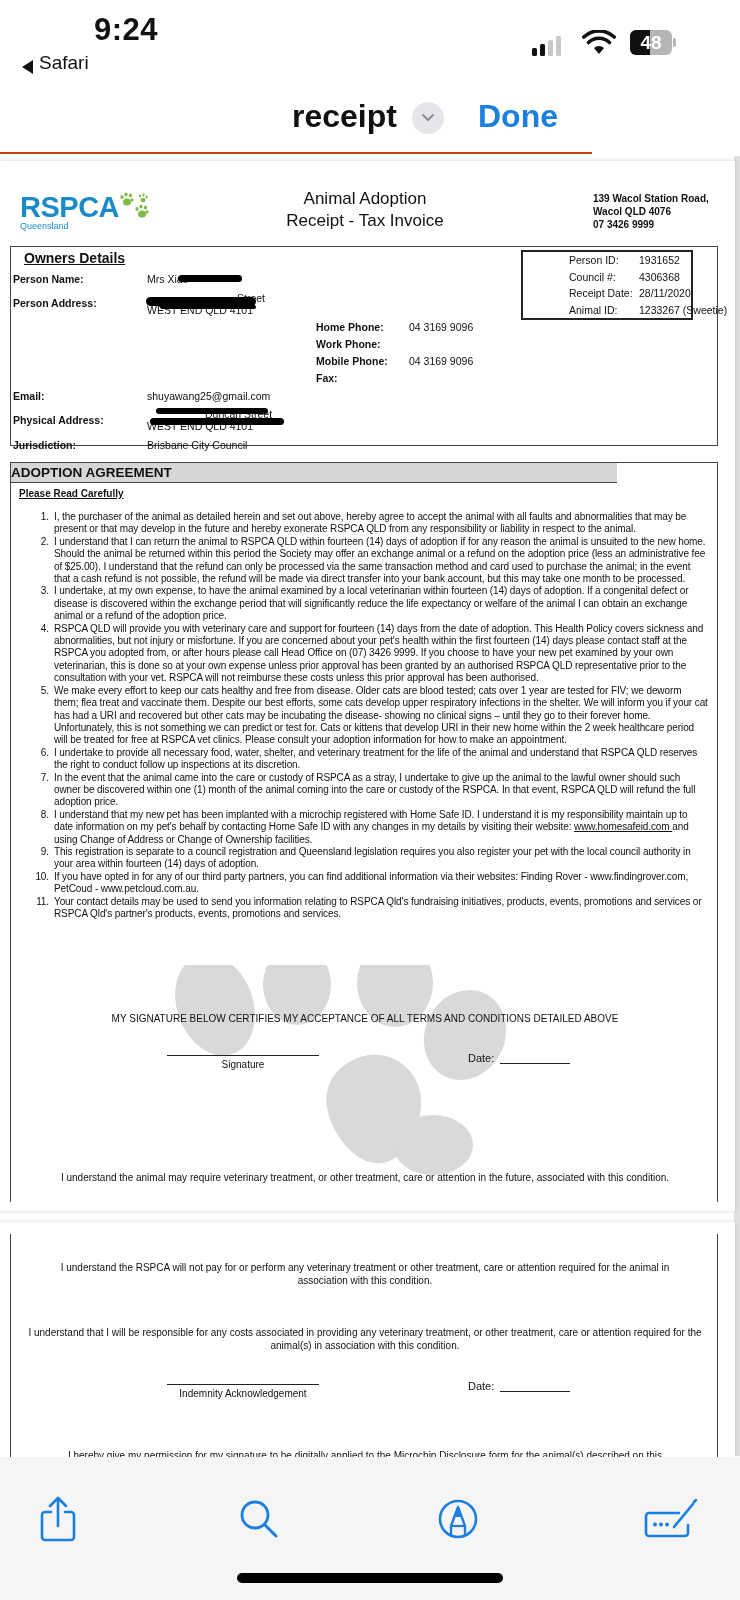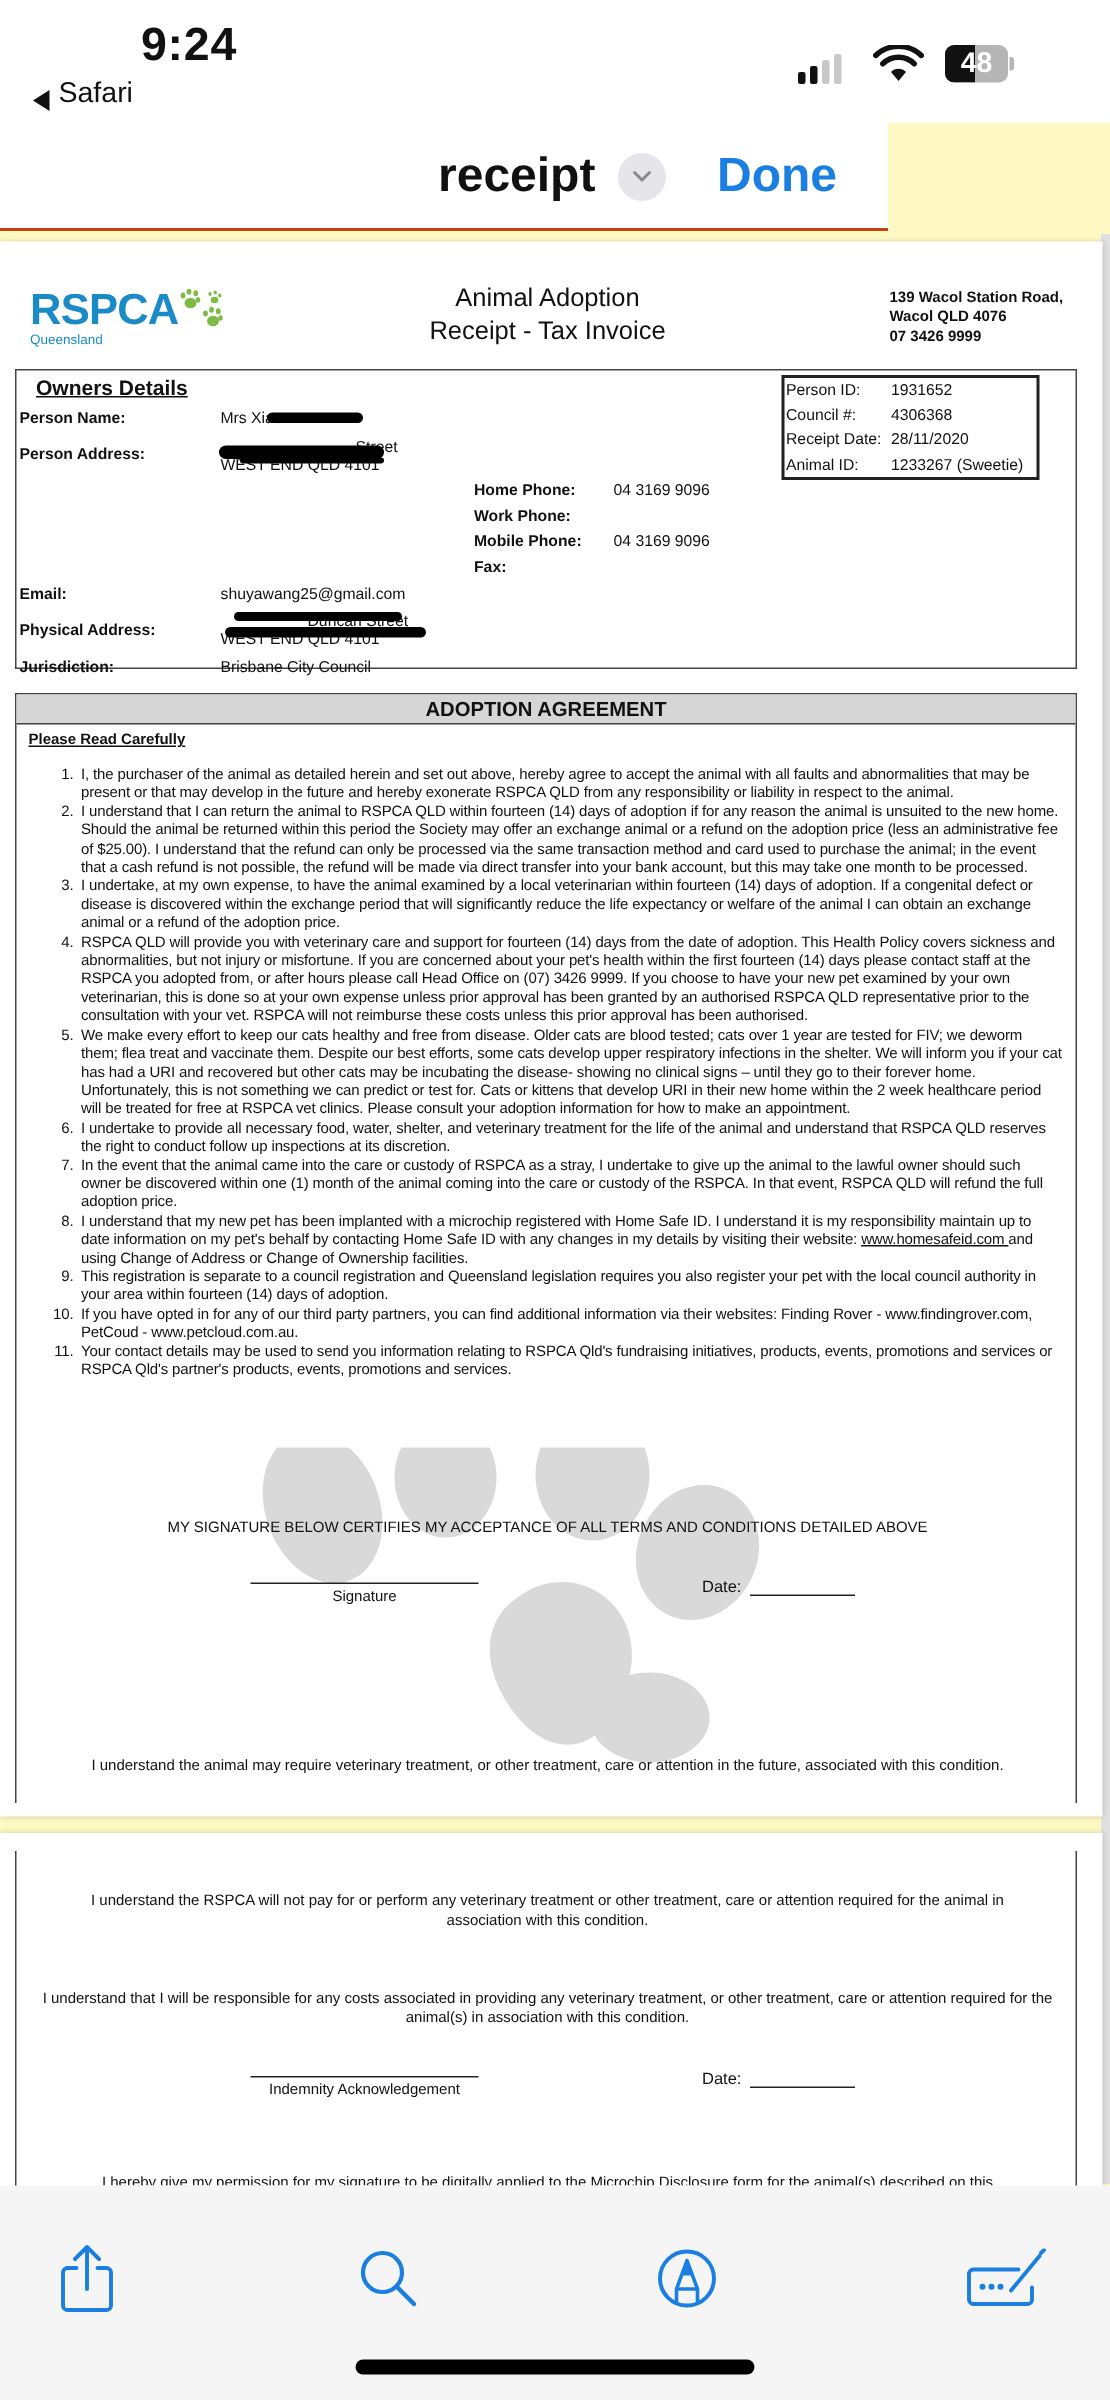--- a/index.html
+++ b/index.html
@@ -1,17 +1,17 @@
 <!DOCTYPE html>
 <html><head>
 <meta charset="utf-8">
 <style>
   * { box-sizing: border-box; margin: 0; padding: 0; }
   html, body { width: 740px; height: 1600px; overflow: hidden; background: #e4e4e4; font-family: "Liberation Sans", sans-serif; color: #111; }
-  .screen { position: relative; width: 740px; height: 1600px; background: #fef9c3; overflow: hidden; }
+  .screen { position: relative; width: 740px; height: 1600px; background: #ffffff; overflow: hidden; }
 
   
   .status-bar { position: absolute; left: 0; top: 0; width: 740px; height: 82px; background: #ffffff; }
   .time { position: absolute; left: 94px; top: 12px; font-size: 31px; font-weight: bold; letter-spacing: 0.5px; }
   .back-app { position: absolute; left: 22px; top: 52px; font-size: 19px; display: flex; align-items: flex-end; gap: 6px; }
   .back-app .tri { width: 0; height: 0; border-top: 7px solid transparent; border-bottom: 7px solid transparent; border-right: 11px solid #111; }
   .signal { position: absolute; left: 532px; top: 36px; display: flex; align-items: flex-end; gap: 3px; }
   .signal span { width: 5px; border-radius: 1.5px; background: #111; }
   .signal span.off { background: #c8c8c8; }
   .wifi { position: absolute; left: 582px; top: 30px; width: 34px; height: 26px; }
@@ -40,24 +40,24 @@
   .doc-heading { position: absolute; left: 260px; top: 188px; width: 210px; text-align: center; font-size: 17px; line-height: 22px; }
   .org-address { position: absolute; left: 593px; top: 192px; font-size: 10px; font-weight: bold; line-height: 13px; }
 
   .owners-box { position: absolute; left: 10px; top: 246px; width: 708px; height: 200px; border: 1px solid #444; }
   .owners-title { position: absolute; left: 13px; top: 250px; font-size: 14px; font-weight: bold; text-decoration: underline; margin-left: 11px; }
   .lbl { position: absolute; font-size: 10.5px; font-weight: bold; }
   .val { position: absolute; font-size: 10.5px; }
   .redact { position: absolute; height: 7px; background: #000; border-radius: 5px; }
 
   .id-box { position: absolute; left: 521px; top: 250px; width: 172px; height: 70px; border: 2px solid #222; }
-  .id-row { position: absolute; font-size: 10.5px; }
+  .id-row { position: absolute; font-size: 10.5px; margin-left: 45px; }
 
   .agreement-box { position: absolute; left: 10px; top: 462px; width: 708px; height: 740px; border: 1px solid #444; border-bottom: none; }
-  .agreement-head { position: absolute; left: 11px; top: 463px; width: 706px; height: 20px; background: #d6d6d6; border-bottom: 1px solid #444; text-align: center; font-size: 13.5px; font-weight: bold; line-height: 20px; }
+  .agreement-head { position: absolute; left: 11px; top: 463px; width: 606px; height: 20px; background: #d6d6d6; border-bottom: 1px solid #444; text-align: left; font-size: 13.5px; font-weight: bold; line-height: 20px; }
   .read-carefully { position: absolute; left: 19px; top: 488px; font-size: 10px; font-weight: bold; text-decoration: underline; }
 
   .terms { position: absolute; left: 24px; top: 511px; width: 684px; font-size: 10px; line-height: 12.4px; font-family: "Liberation Sans", sans-serif; letter-spacing: -0.1px; }
   .term { display: flex; }
   .term .num { width: 30px; text-align: right; padding-right: 5px; flex-shrink: 0; }
   .term .txt { flex: 1; }
 
   .paw-watermark { position: absolute; left: 165px; top: 965px; width: 400px; height: 210px; opacity: 1; }
 
   .center-text { position: absolute; left: 18px; width: 694px; text-align: center; font-size: 10px; line-height: 12.5px; }

